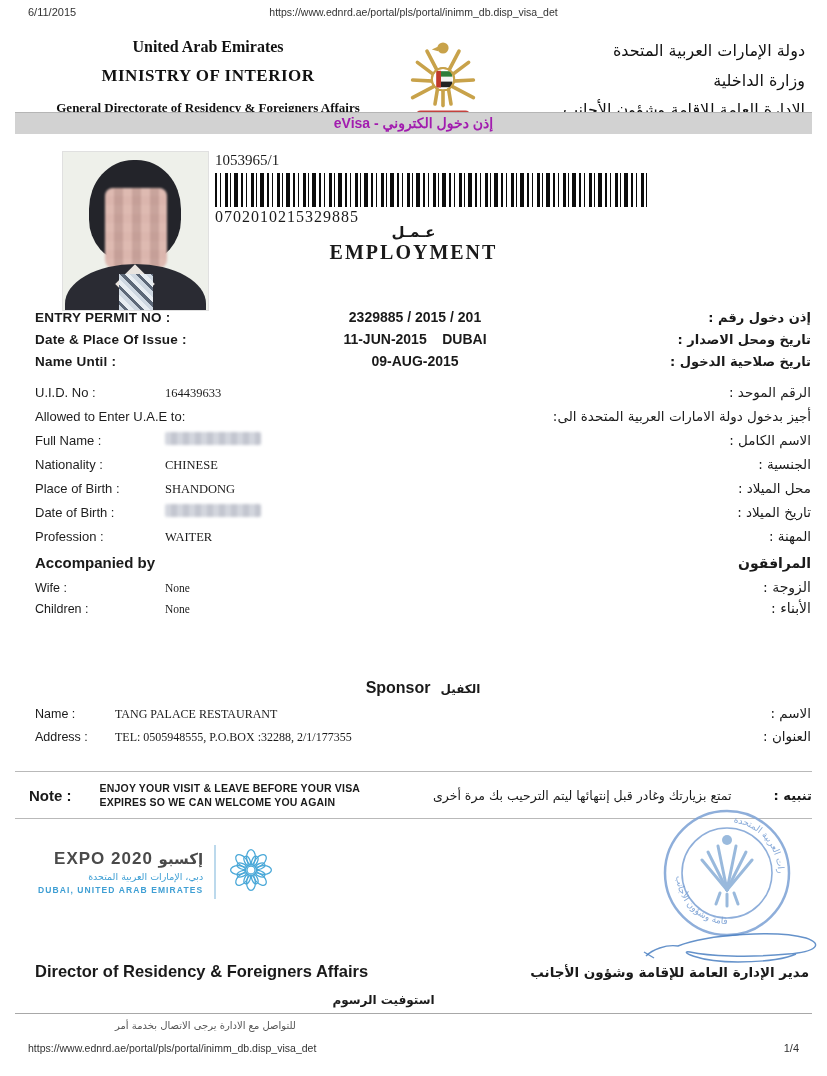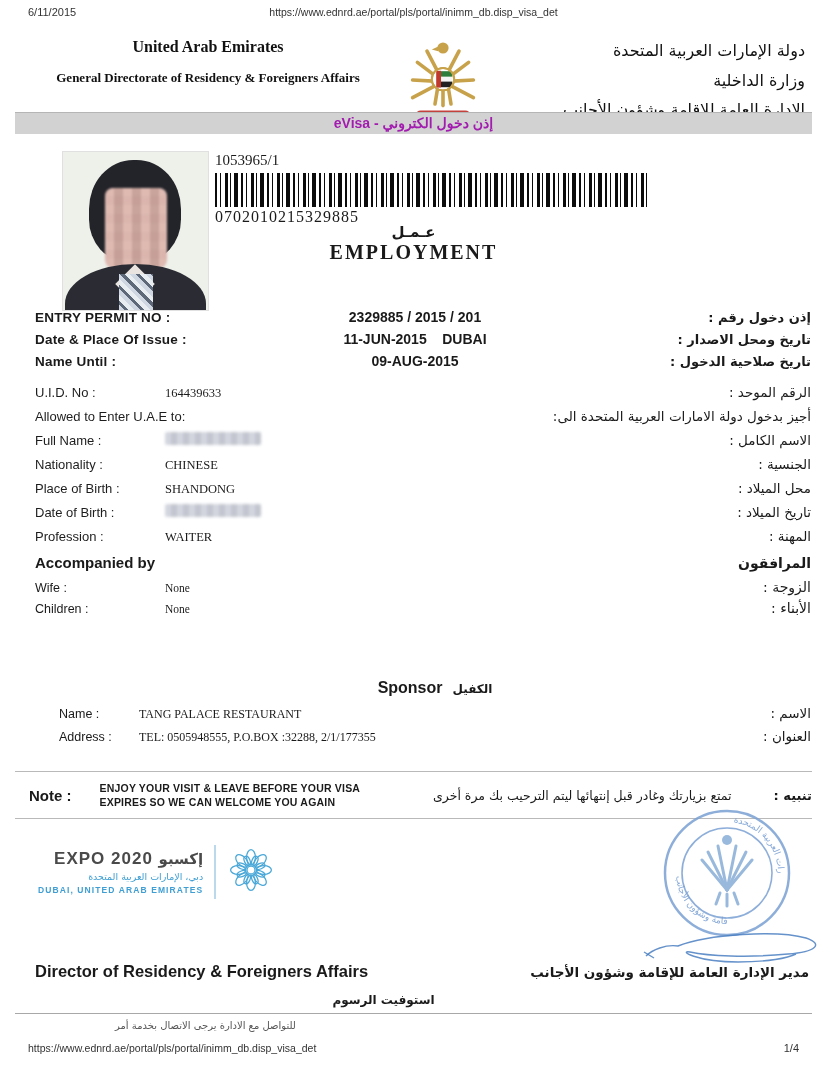--- a/index.html
+++ b/index.html
@@ -71,21 +71,21 @@
     filter:blur(1.5px);}
   .sec-title{min-height:25px;margin-top:2px;}
   .sec-title .en{font-weight:bold;font-size:15px;}
   .sec-title .ar-lbl{font-weight:bold;font-size:14px;}
   .acc{min-height:21px;}
   .acc .en{width:130px;font-size:12.5px;}
   .acc .val{font-family:"Liberation Serif",serif;font-size:11.5px;}
   .acc .ar-lbl{font-size:14px;}
 
   
-  .sponsor{top:679px;left:35px;right:16px;margin-left:24px;}
+  .sponsor{top:679px;left:35px;right:16px;}
   .sponsor-title{display:flex;justify-content:center;align-items:baseline;gap:10px;margin-bottom:8px;}
   .sponsor-title .en{font-weight:bold;font-size:16px;}
   .sponsor-title .ar-t{font-family:"DejaVu Sans",sans-serif;font-size:12px;font-weight:bold;direction:rtl;}
   .spr{min-height:23px;}
   .spr .en{width:80px;font-size:12.5px;}
   .spr .val{font-family:"Liberation Serif",serif;font-size:12px;}
   .spr .ar-lbl{font-size:13.5px;}
 
   
   .note{top:755px;left:15px;right:15px;height:46px;border-top:1px solid #b9b9b9;border-bottom:1px solid #b9b9b9;
@@ -121,20 +121,21 @@
 <body>
 
 <div class="page">
 
   <div class="abs print-date">6/11/2015</div>
   <div class="abs print-url">https://www.ednrd.ae/portal/pls/portal/inimm_db.disp_visa_det</div>
 
   <div class="abs letterhead">
     <div class="lh-en">
       <div class="l1">United Arab Emirates</div>
+      <div class="l2">MINISTRY OF INTERIOR</div>
       <div class="l3">General Directorate of Residency &amp; Foreigners Affairs</div>
     </div>
     <div class="lh-emblem">
       <svg width="80" height="92" viewBox="0 0 100 112">
         <g stroke="#c8a24a" stroke-width="4.5" stroke-linecap="round">
           <line x1="50" y1="58" x2="12" y2="78"></line>
             <line x1="50" y1="58" x2="12" y2="56"></line>
           <line x1="50" y1="58" x2="18" y2="34"></line>
             <line x1="50" y1="58" x2="30" y2="20"></line>
           <line x1="50" y1="58" x2="88" y2="78"></line>

